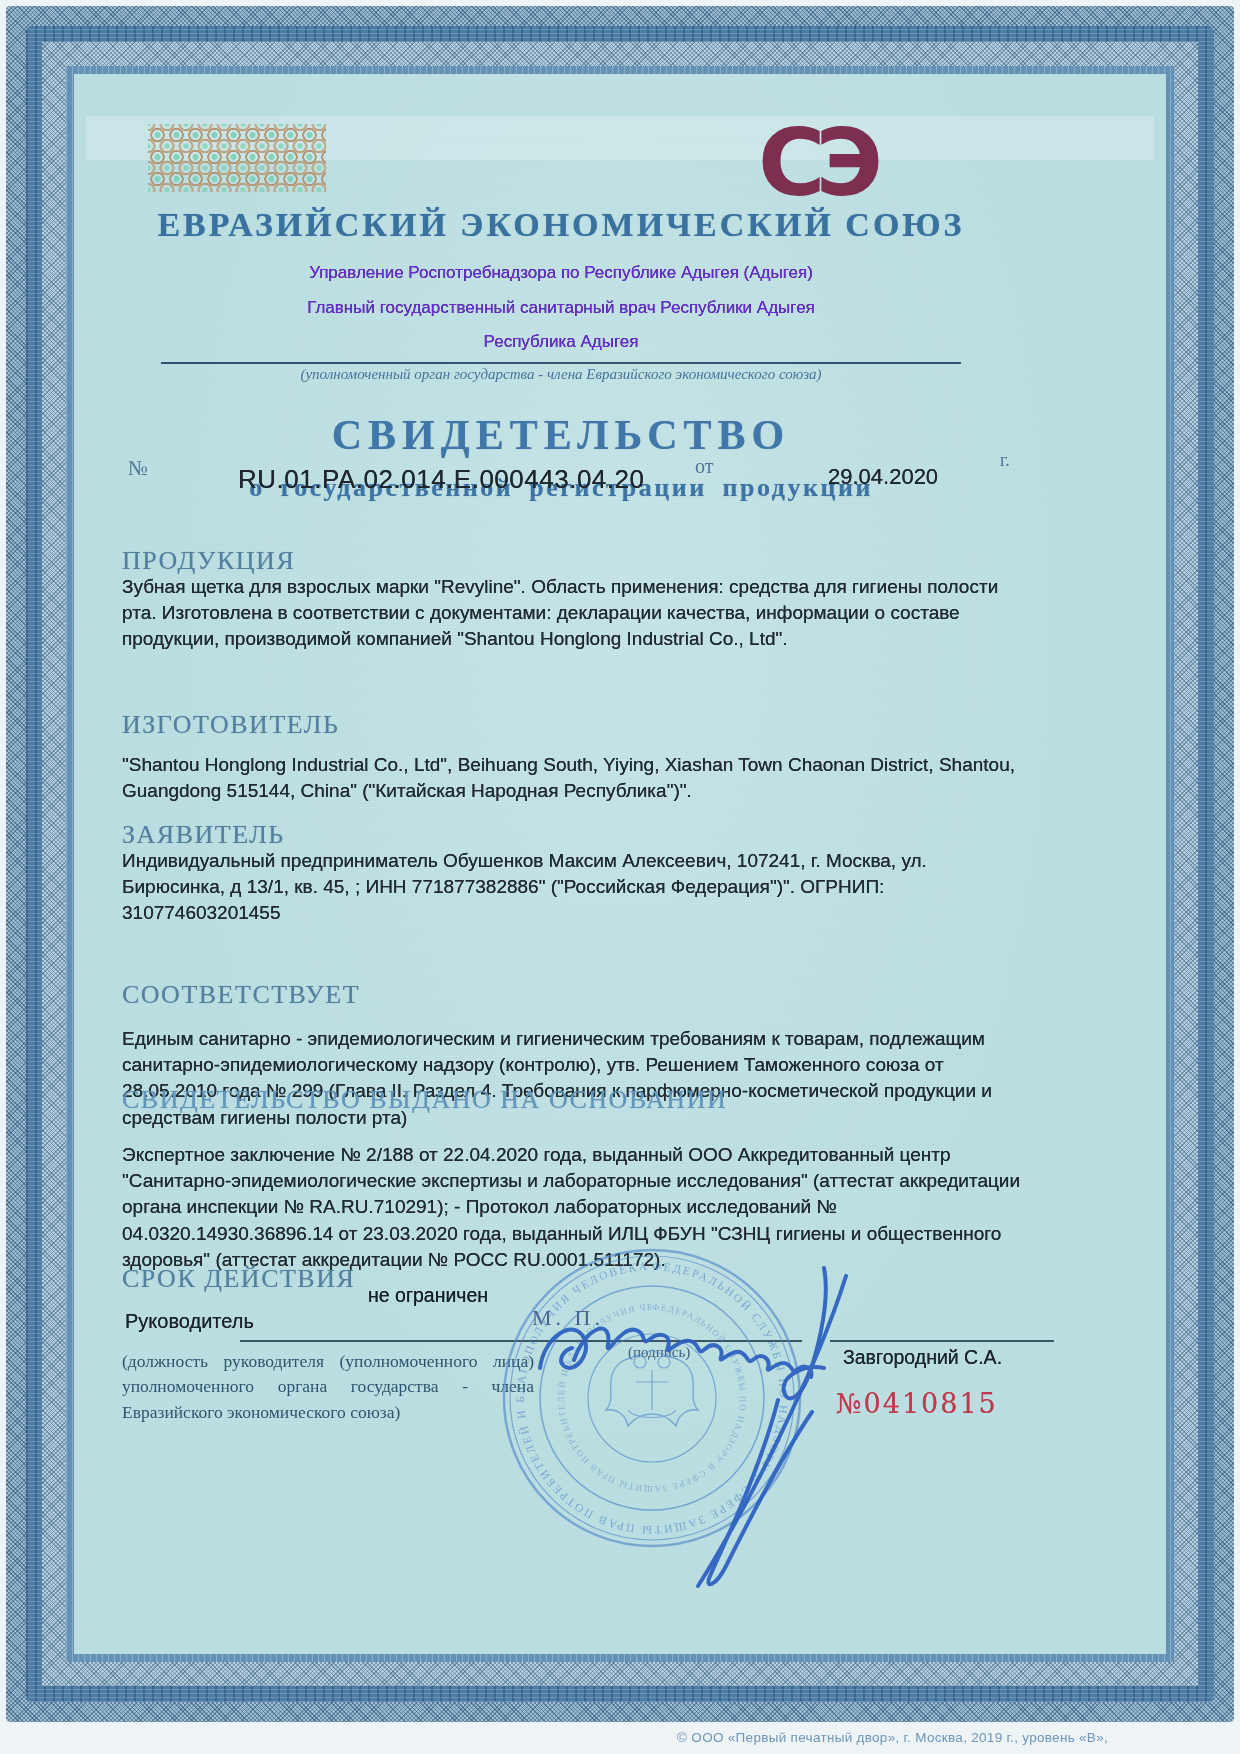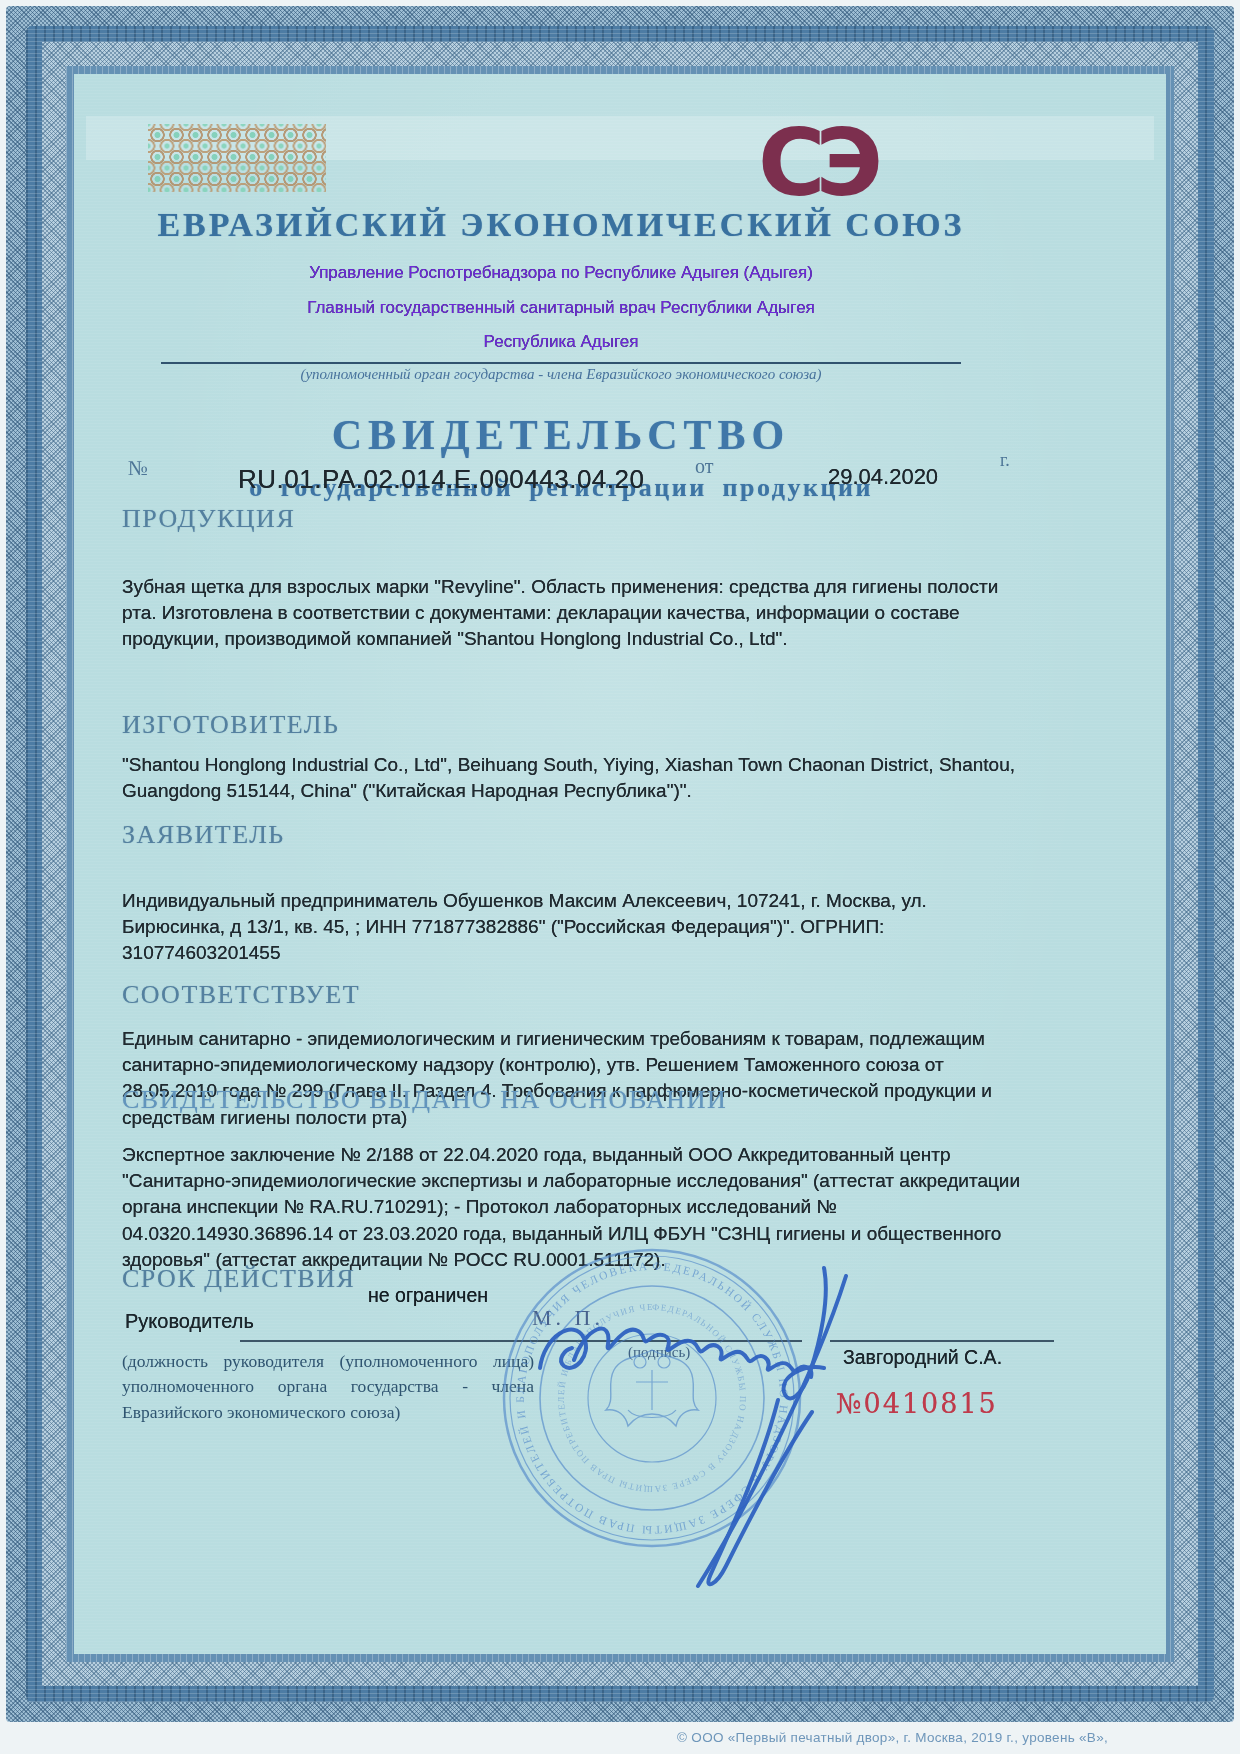--- a/index.html
+++ b/index.html
@@ -69,23 +69,23 @@
   .num-value{left:238px;top:464px;font-size:26px;color:#1e272d;letter-spacing:.5px;text-shadow:0 0 .5px #1e272d;}
   .from-label{left:695px;top:455px;font-size:20px;}
   .date-value{left:828px;top:464px;font-size:22px;color:#1e272d;text-shadow:0 0 .5px #1e272d;}
   .year-label{left:1000px;top:450px;font-size:18px;}
 
   
   .sec-h{position:absolute;left:122px;font-family:"Liberation Serif",serif;font-size:26px;color:#54809f;
       letter-spacing:1.5px;text-shadow:0 0 1px rgba(84,128,159,.5);}
   .sec-b{position:absolute;left:122px;width:908px;font-size:19px;line-height:1.38;color:#202a30;
       text-shadow:0 0 .4px #202a30;}
-  .h-product{top:504px;} .b-product{top:574px;}
+  .h-product{top:546px;} .b-product{top:574px;}
   .h-manuf{top:710px;text-align:center;}   .b-manuf{top:752px;}
-  .h-appl{top:820px;}    .b-appl{top:888px;}
+  .h-appl{top:820px;}    .b-appl{top:848px;}
   .h-conf{top:980px;}    .b-conf{top:1026px;}
   .h-basis{top:1085px;width:908px;color:#6295bd;} .b-basis{top:1142px;}
   .h-term{top:1264px;}
   .term-value{left:368px;top:1284px;font-size:19.5px;color:#161f25;text-shadow:0 0 .5px #161f25;}
 
   
   .role-label{left:125px;top:1310px;font-size:20px;color:#1b252b;text-shadow:0 0 .5px #1b252b;}
   .sig-line{position:absolute;border-top:2px solid #3c5668;height:0;}
   .line1{left:240px;top:1340px;width:562px;}
   .line2{left:830px;top:1340px;width:224px;}

